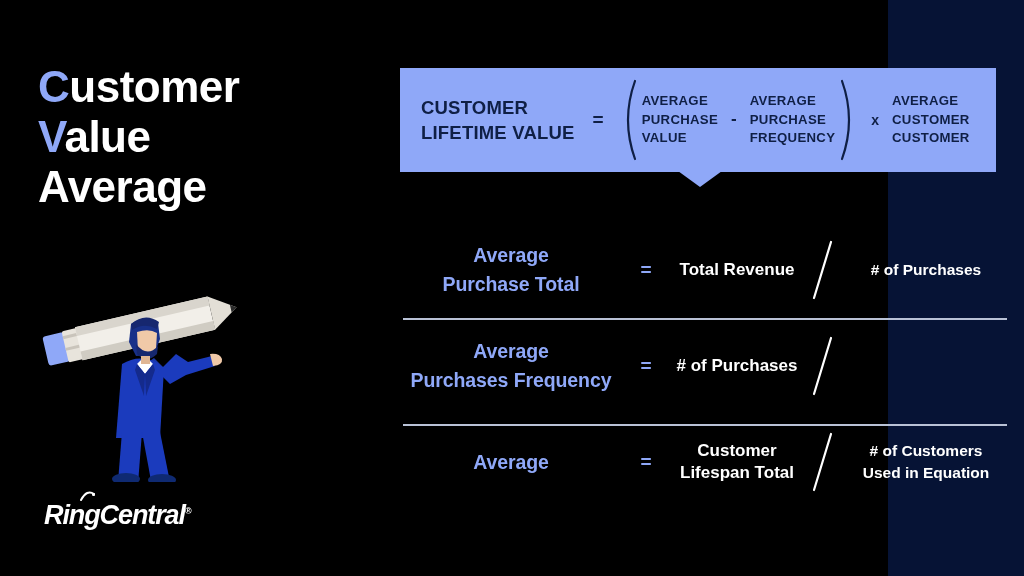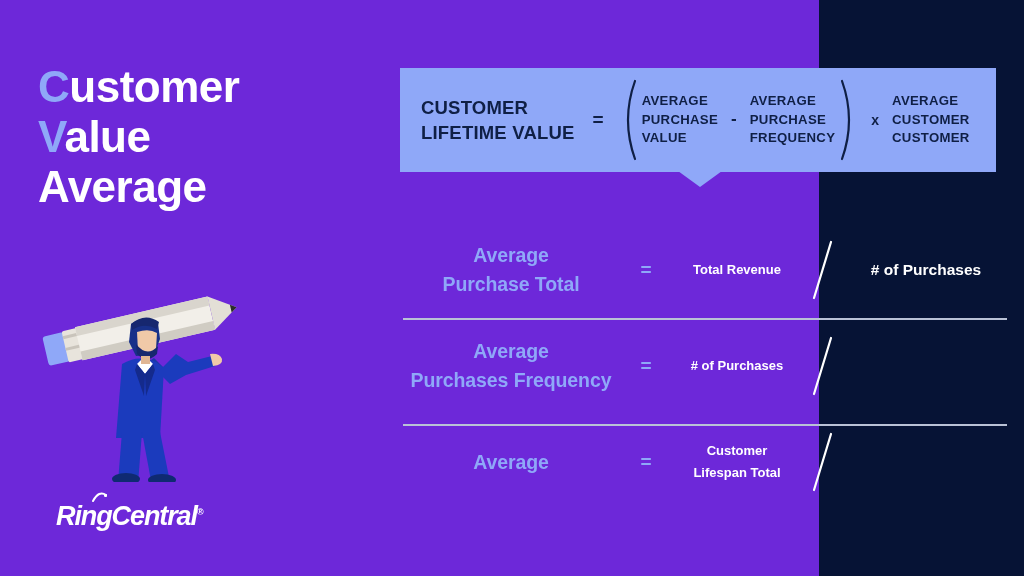--- a/index.html
+++ b/index.html
@@ -10,23 +10,23 @@
   body {
     width: 1024px;
     height: 576px;
     overflow: hidden;
     font-family: "Liberation Sans", sans-serif;
     position: relative;
   }
   #page {
     position: absolute;
     inset: 0;
-    width: 819px;
+    width: 888px;
     height: 576px;
-    background: #6d28d9;
+    background: #000000;
   }
 
   
   #left-col {
     position: absolute;
     left: 38px;
     top: 62px;
     width: 330px;
   }
   .title-line {
@@ -46,25 +46,25 @@
     position: absolute;
     left: 36px;
     top: 272px;
     width: 232px;
     height: 210px;
   }
 
   
   #logo-wrap {
     position: absolute;
-    left: 56px;
+    left: 44px;
     top: 498px;
     height: 32px;
     display: flex;
-    align-items: center;
+    align-items: flex-start;
   }
   #logo-text {
     position: relative;
     font-size: 27px;
     font-weight: bold;
     font-style: italic;
     color: #ffffff;
     letter-spacing: -1.1px;
     line-height: 27px;
   }
@@ -179,21 +179,21 @@
     width: 48px;
     text-align: center;
     color: #8fa8f8;
     font-size: 19px;
     font-weight: bold;
   }
   .row-num {
     flex: 0 0 134px;
     text-align: center;
     color: #ffffff;
-    font-size: 13px;
+    font-size: 17px;
     font-weight: bold;
     line-height: 22px;
     white-space: nowrap;
   }
   .row-slash {
     flex: 0 0 38px;
     display: flex;
     justify-content: center;
   }
   .row-den {
@@ -366,16 +366,20 @@
       <div class="row-eq">=</div>
       <div class="row-num">
         <div>Customer</div>
         <div>Lifespan Total</div>
       </div>
       <div class="row-slash">
         <svg width="28" height="62" viewBox="0 0 28 62">
             <line x1="22" y1="3" x2="5" y2="59" stroke="#ffffff" stroke-width="2.2" stroke-linecap="round"></line>
           </svg>
       </div>
+      <div class="row-den">
+        <div># of Customers</div>
+        <div>Used in Equation</div>
+      </div>
     </div>
 
   </div>
 </div>
 
 </body></html>

